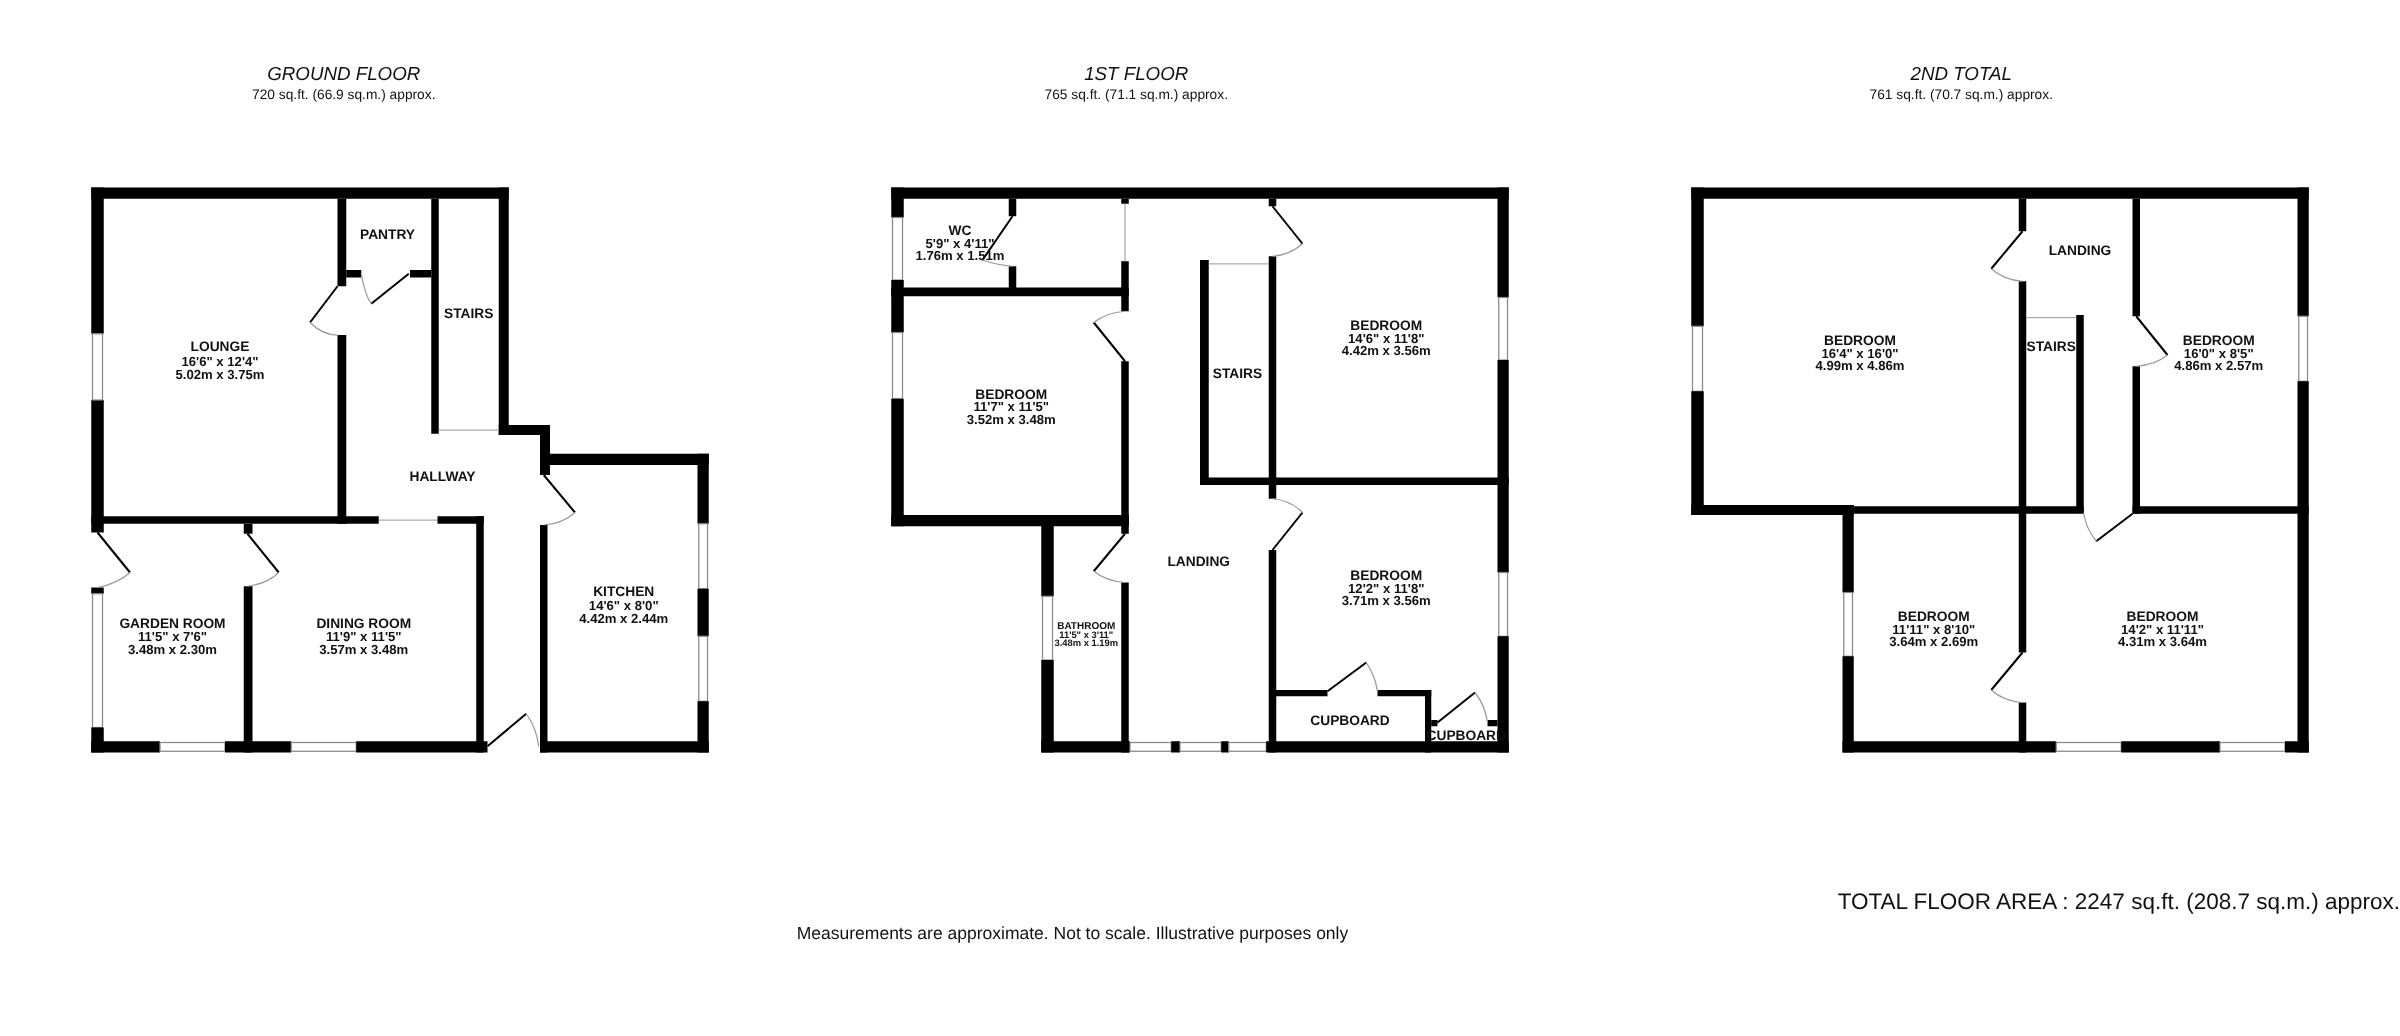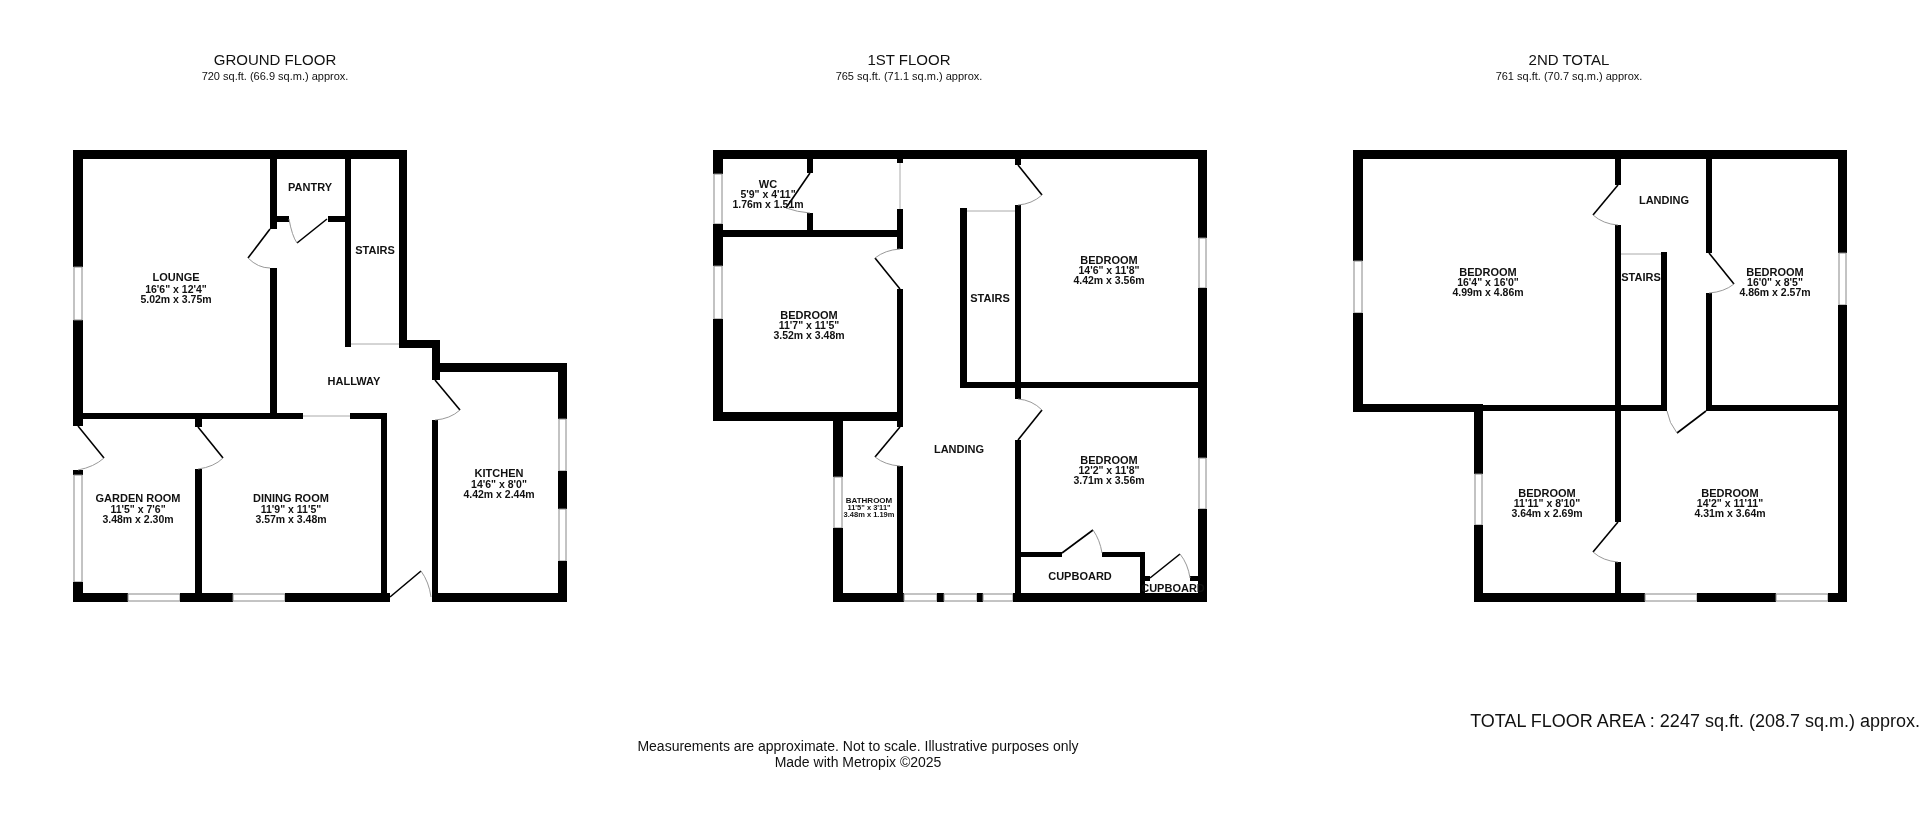--- a/index.html
+++ b/index.html
@@ -1,18 +1,18 @@
 <!DOCTYPE html>
 <html><head>
 <meta charset="utf-8">
 <style>
   html, body { margin: 0; padding: 0; background: #ffffff; }
   body { width: 1920px; height: 829px; overflow: hidden; position: relative; font-family: "Liberation Sans", sans-serif; color: #111; }
   .floor-header { position: absolute; top: 51px; text-align: center; width: 400px; line-height: 17px; }
-  .floor-header .name { font-size: 15px; }
+  .floor-header .name { font-size: 15px; font-style: italic; }
   .floor-header .area { font-size: 11px; }
   svg.plan { position: absolute; left: 0; top: 0; width: 1920px; height: 829px; }
   .wall { fill: #000; }
   .win { fill: #fff; stroke: #888; stroke-width: 1; }
   .door-leaf { stroke: #000; stroke-width: 1.6; fill: none; }
   .door-arc { stroke: #999; stroke-width: 1; fill: none; }
   .opening { stroke: #aaa; stroke-width: 1; }
   .room-name { font-family: "Liberation Sans", sans-serif; font-weight: bold; font-size: 11px; text-anchor: middle; fill: #111; }
   .room-dim { font-family: "Liberation Sans", sans-serif; font-weight: bold; font-size: 10.5px; text-anchor: middle; fill: #111; }
   .room-name.small { font-size: 8px; }
@@ -265,14 +265,13 @@
     <text class="room-dim" x="1547" y="517">3.64m  x 2.69m</text>
     <text class="room-name" x="1730" y="497">BEDROOM</text>
     <text class="room-dim" x="1730" y="507">14'2"  x 11'11"</text>
     <text class="room-dim" x="1730" y="517">4.31m  x 3.64m</text>
   </g>
 </svg>
 
 <div class="footer-total">TOTAL FLOOR AREA : 2247 sq.ft. (208.7 sq.m.) approx.</div>
 <div class="footer-note">
   <div>Measurements are approximate.  Not to scale.  Illustrative purposes only</div>
-  <div>Made with Metropix ©2025</div>
 </div>
 
 </body></html>

